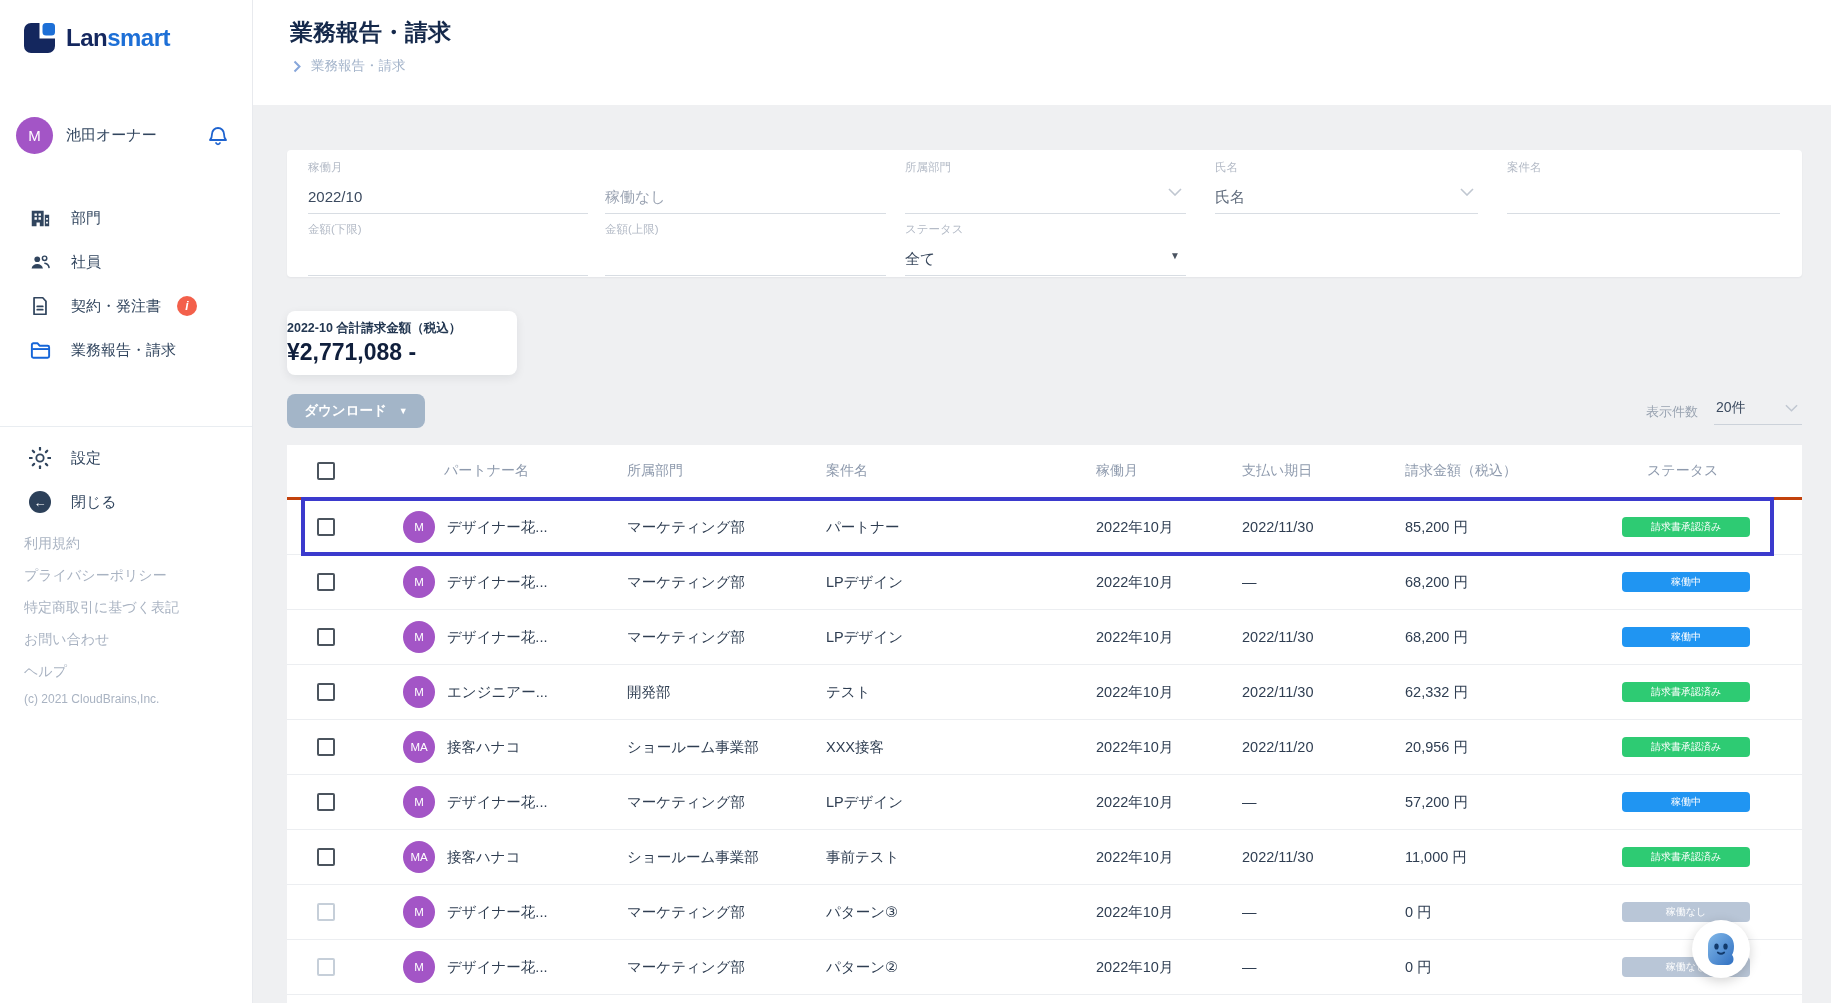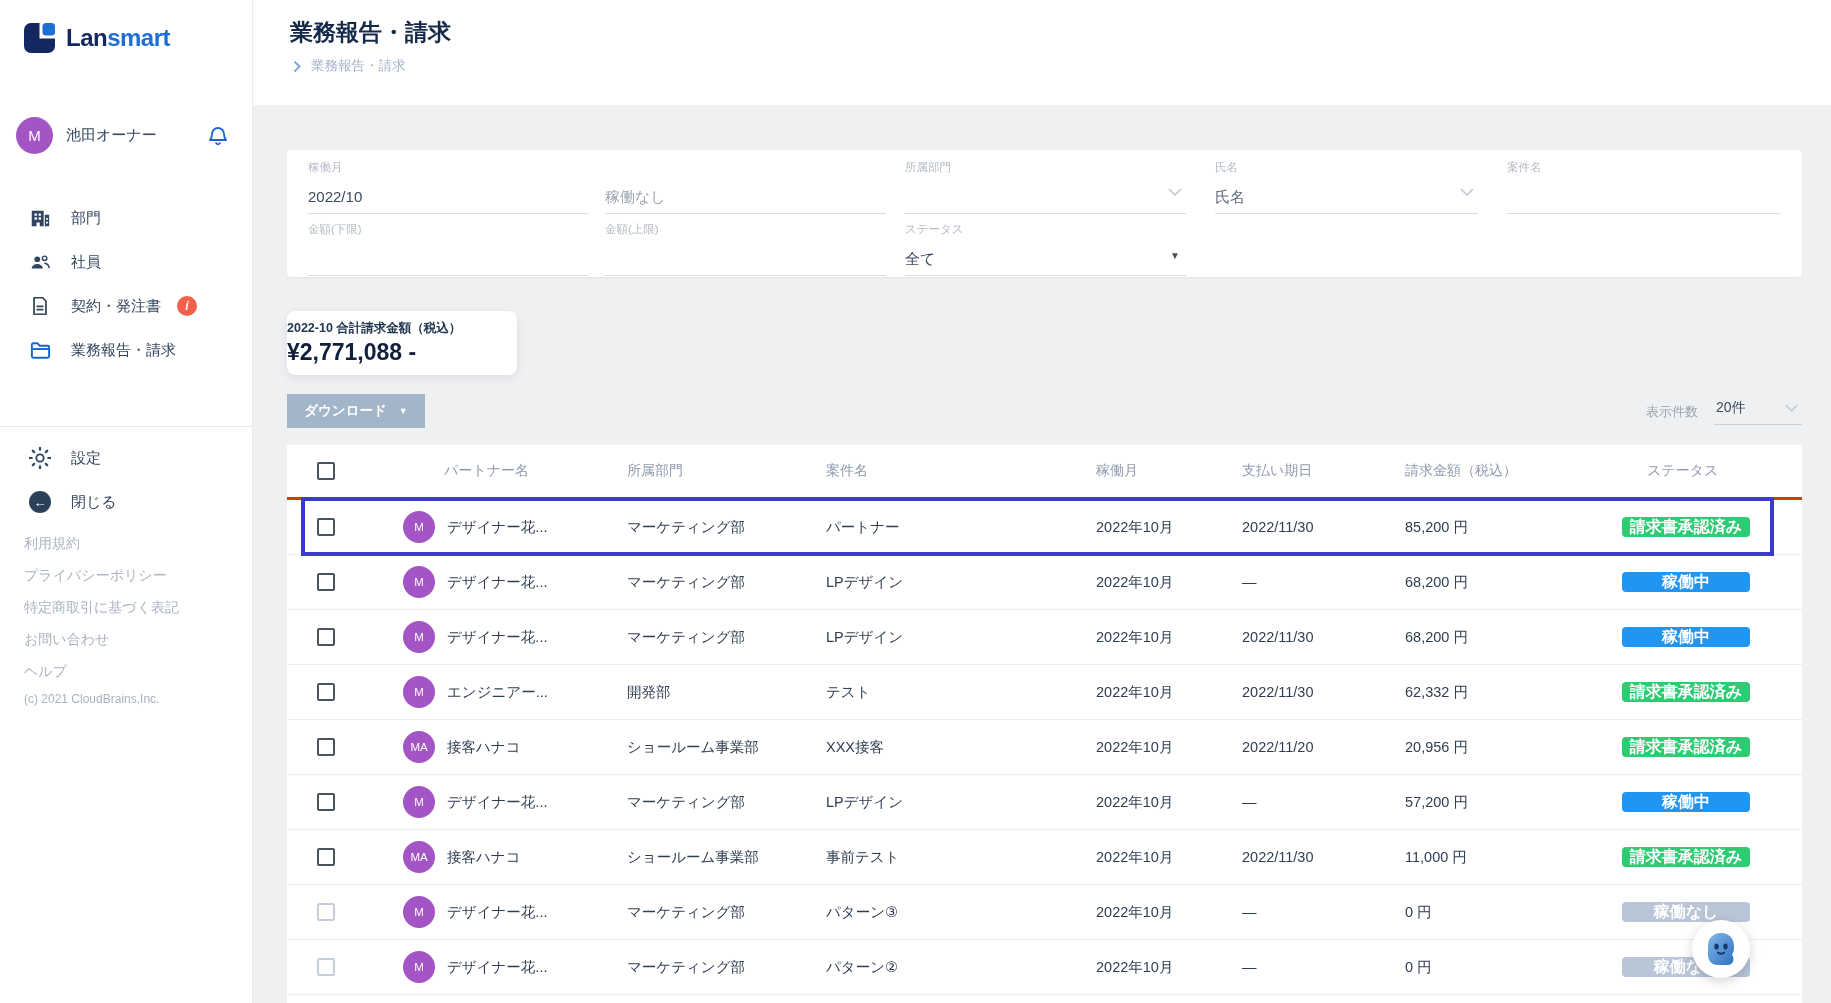--- a/index.html
+++ b/index.html
@@ -48,38 +48,38 @@
   .f-label { font-size:11.5px; color:#b3bac6; height:16px; }
   .f-value { margin-top:12px; height:26px; font-size:15px; color:#3b4a5f; border-bottom:1px solid #d8dde3; display:flex; align-items:flex-start; }
   .f-value .ph { color:#9aa3b2; }
   .f-value .ph2 { color:#5f6b7c; }
   .f-chevron { margin-left:auto; margin-right:4px; display:flex; }
   .tri { margin-left:auto; margin-right:6px; font-size:10px; color:#4a5360; }
   
   .summary-card { position:absolute; left:287px; top:311px; width:230px; height:64px; background:#fff; border-radius:8px; box-shadow:0 3px 10px rgba(16,24,40,.08); padding:9px 0; z-index:2; }
   .summary-label { font-size:12.5px; font-weight:bold; color:#233751; }
   .summary-value { margin-top:2px; font-size:23px; font-weight:bold; color:#101f3c; }
-  .download-btn { position:absolute; left:287px; top:394px; width:138px; height:34px; background:#a3b5c8; color:#fff; font-weight:bold; font-size:13.5px; border:none; border-radius:0; display:flex; align-items:center; justify-content:center; gap:12px; cursor:pointer; }
+  .download-btn { position:absolute; left:287px; top:394px; width:138px; height:34px; background:#a3b5c8; color:#fff; font-weight:bold; font-size:13.5px; border:none; border-radius:8px; display:flex; align-items:center; justify-content:center; gap:12px; cursor:pointer; }
   .download-btn .tri-sm { font-size:9px; }
   .page-size { position:absolute; top:399px; right:29px; display:flex; align-items:center; gap:16px; }
   .ps-label { font-size:13px; color:#99a3b1; }
   .ps-select { display:flex; align-items:center; justify-content:space-between; width:88px; border-bottom:1px solid #ccd2da; padding:0 4px 7px 2px; font-size:14px; color:#3b4a5f; cursor:pointer; }
   
   .table-card { position:absolute; left:287px; top:445px; width:1515px; height:558px; background:#fff; }
   .t-grid { display:grid; grid-template-columns:86px 254px 199px 270px 146px 163px 217px 1fr; align-items:center; }
   .t-header { height:55px; border-bottom:3px solid #c2410c; color:#8e9aad; font-size:14px; }
   .h-partner { padding-left:71px; }
   .h-status { padding-left:25px; }
   .t-row { height:55px; border-bottom:1px solid #eceef1; font-size:14.5px; color:#2f3e52; position:relative; cursor:pointer; }
   .cb { width:18px; height:18px; border:2px solid #4b545e; border-radius:2px; background:#fff; margin-left:30px; display:block; cursor:pointer; }
   .cb.muted { border-color:#c6cfd9; }
   .c-partner { display:flex; align-items:center; padding-left:30px; }
   .avatar-sm { width:32px; height:32px; border-radius:50%; background:#a355c6; color:#fff; font-size:11.5px; display:flex; align-items:center; justify-content:center; flex:0 0 32px; }
   .p-name { margin-left:12px; }
-  .badge { width:128px; height:20px; border-radius:4px; color:#fff; font-size:16px; font-weight:bold; display:flex; align-items:center; justify-content:center; }
+  .badge { width:128px; height:20px; border-radius:4px; color:#fff; font-size:10px; font-weight:normal; display:flex; align-items:center; justify-content:center; }
   .badge.approved { background:#2ecb73; }
   .badge.active   { background:#2095f2; }
   .badge.none     { background:#b9c6d7; }
   .hl-overlay { position:absolute; left:14px; right:28px; top:-3px; bottom:-2px; border:4px solid #3b3acd; pointer-events:none; z-index:2; }
   
   .chatbot { position:absolute; left:1692px; top:920px; width:58px; height:58px; border-radius:50%; background:#fff; box-shadow:0 3px 12px rgba(0,0,0,.18); display:flex; align-items:center; justify-content:center; z-index:10; cursor:pointer; }
 </style>
 </head>
 <body>
 

